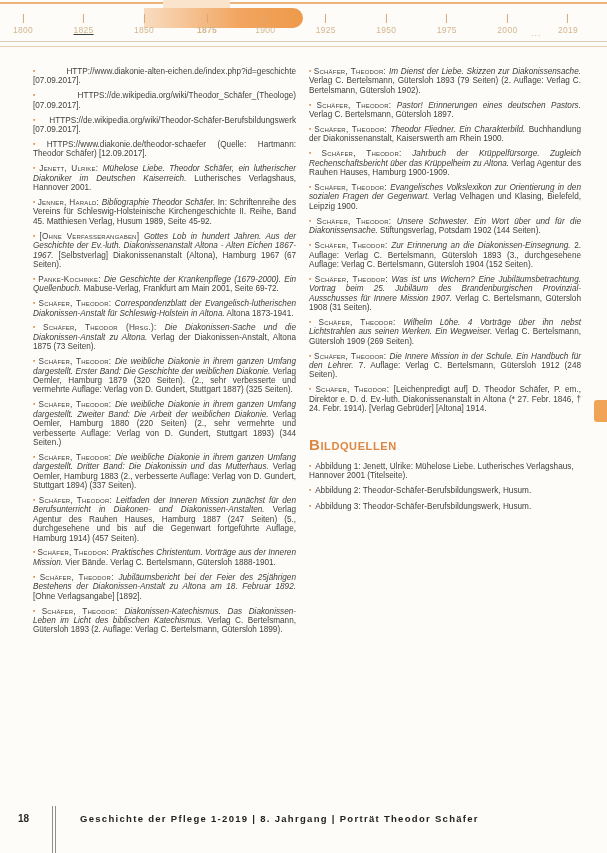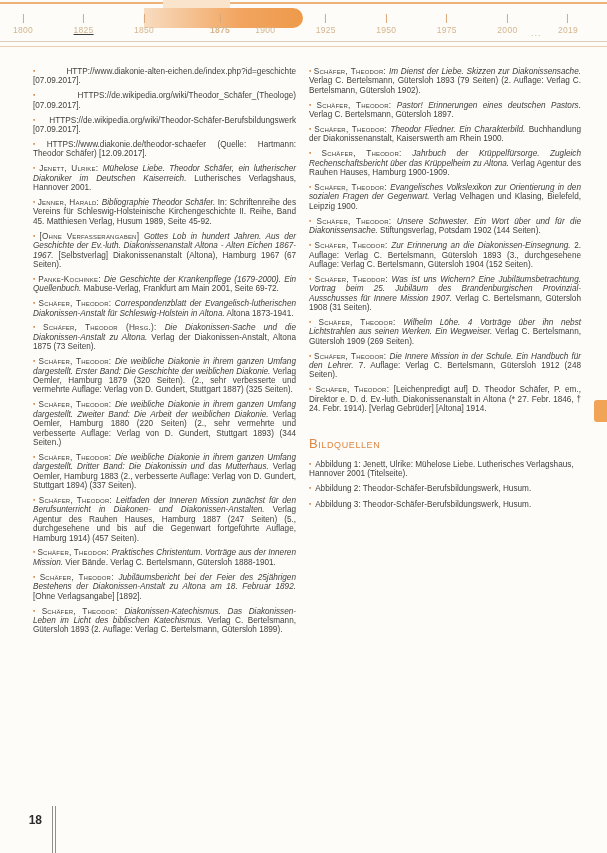--- a/index.html
+++ b/index.html
@@ -37,36 +37,36 @@
   .entry,.bq-item{
     font-size:8.2px;line-height:9.4px;text-align:justify;
     margin:0 0 4.5px 0;hyphens:auto;-webkit-hyphens:auto;
   }
   .bullet{color:#d98c4a;font-size:6.5px;vertical-align:1px;padding-right:2px;}
   .seg-c{font-variant:small-caps;letter-spacing:.2px;}
   .seg-i{font-style:italic;}
 
   .bq-section{margin-top:22px;}
   .bq-heading{
-    font-variant:small-caps;font-size:13px;letter-spacing:.6px;
-    color:#dd8743;margin-bottom:8px;font-weight:normal;
+    font-variant:small-caps;font-size:15px;letter-spacing:.6px;
+    color:#dd8743;margin-bottom:8px;font-weight:bold;
   }
   .bq-item{text-align:left;margin-bottom:5px;}
 
   
   .side-tab{
     position:absolute;right:0;top:400px;width:13px;height:22px;
     background:#f2a456;border-radius:3px 0 0 3px;
   }
 
   
   .footer{position:absolute;left:0;top:806px;width:607px;height:47px;}
   .pagenum{
-    position:absolute;left:18px;top:7px;width:24px;text-align:right;
-    font-size:12px;font-weight:bold;color:#2b2b2b;
+    position:absolute;left:18px;top:7px;width:24px;text-align:left;
+    font-size:10px;font-weight:bold;color:#2b2b2b;
   }
   .vrule{
     position:absolute;left:52px;top:0;height:47px;width:2px;
     border-left:1px solid #8f8f8f;border-right:1px solid #8f8f8f;
   }
   .footer-text{
     position:absolute;left:80px;top:7px;
     font-size:9.5px;font-weight:bold;letter-spacing:1.3px;color:#222;
     white-space:nowrap;
   }
@@ -86,21 +86,21 @@
           <div class="tick-label">1800</div>
         </div>
         <div class="tick" style="left: 83.55px; text-decoration: underline;">
           <div class="tick-line"></div>
           <div class="tick-label">1825</div>
         </div>
         <div class="tick" style="left: 144.1px;">
           <div class="tick-line"></div>
           <div class="tick-label">1850</div>
         </div>
-        <div class="tick" style="left: 220px; font-weight: bold;">
+        <div class="tick" style="left: 207px; font-weight: bold;">
           <div class="tick-line"></div>
           <div class="tick-label">1875</div>
         </div>
         <div class="tick" style="left: 265.2px;">
           <div class="tick-line"></div>
           <div class="tick-label">1900</div>
         </div>
         <div class="tick" style="left: 325.75px;">
           <div class="tick-line"></div>
           <div class="tick-label">1925</div>
@@ -170,15 +170,16 @@
           </div>
       </div>
     </div>
   </div>
 
   <div class="side-tab"></div>
 
   <div class="footer">
     <span class="pagenum">18</span>
     <span class="vrule"></span>
+    <span class="footer-text">Geschichte der Pflege 1-2019 | 8. Jahrgang | Porträt Theodor Schäfer</span>
   </div>
 
 </div>
 
 </body></html>

